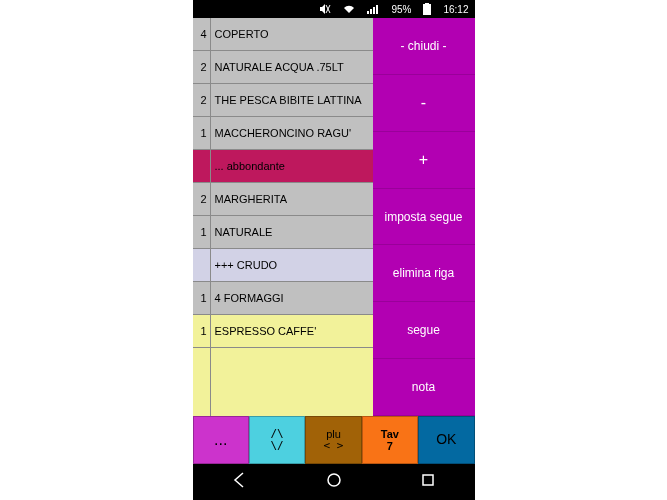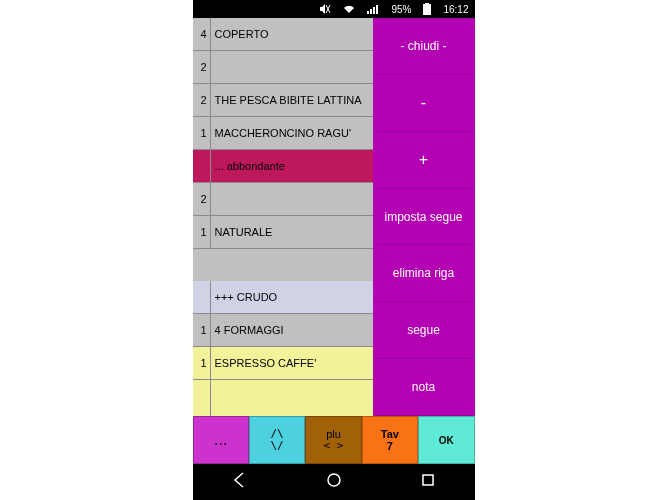--- a/index.html
+++ b/index.html
@@ -68,21 +68,21 @@
     display:flex;
     align-items:center;
     justify-content:flex-end;
   }
   .row .name {
     flex: 1;
     padding: 4px 4px;
     line-height: 1.15;
   }
   .row.note { background: #be185d; }
-  .row.addon { background: #d2d2e6; margin-top: 32px; }
+  .row.addon { background: #d2d2e6; }
   .row.selected { background: #f2f29a; }
   .row.filler { flex:1; border-bottom:none; background:#f2f29a; }
   .side {
     width: 102px;
     background: #b200b2;
     display: flex;
     flex-direction: column;
   }
   .side-btn {
     flex: 1;
@@ -111,21 +111,21 @@
     font-size: 11px;
     color: #000;
     border: 1px solid rgba(0,0,0,0.25);
     line-height:1.1;
     text-align:center;
   }
   .bbtn.magenta { background: #cc33cc; }
   .bbtn.cyan { background: #4dd0e0; }
   .bbtn.green { background: #a16207; }
   .bbtn.yellow { background: #f97316; font-weight:bold; }
-  .bbtn.olive { background: #5eead4; font-weight:bold; font-size:10px; }
+  .bbtn.olive { background: #0369a1; font-weight:normal; font-size:14px; }
   .navbar {
     height: 36px;
     background: #000;
     display: flex;
     align-items: center;
     justify-content: space-around;
   }
   .nav-icon { color:#fff; }
 </style>
 </head>
@@ -163,35 +163,37 @@
   <div class="app">
     <div class="main">
 
       <div class="order-list">
         <div class="row">
           <div class="qty">4</div>
           <div class="name">COPERTO</div>
         </div>
         <div class="row">
           <div class="qty">2</div>
+          <div class="name">NATURALE ACQUA .75LT</div>
         </div>
         <div class="row">
           <div class="qty">2</div>
           <div class="name">THE PESCA BIBITE LATTINA</div>
         </div>
         <div class="row">
           <div class="qty">1</div>
           <div class="name">MACCHERONCINO RAGU'</div>
         </div>
         <div class="row note">
           <div class="qty"></div>
           <div class="name">... abbondante</div>
         </div>
         <div class="row">
           <div class="qty">2</div>
+          <div class="name">MARGHERITA</div>
         </div>
         <div class="row">
           <div class="qty">1</div>
           <div class="name">NATURALE</div>
         </div>
         <div class="row addon">
           <div class="qty"></div>
           <div class="name">+++ CRUDO</div>
         </div>
         <div class="row">

